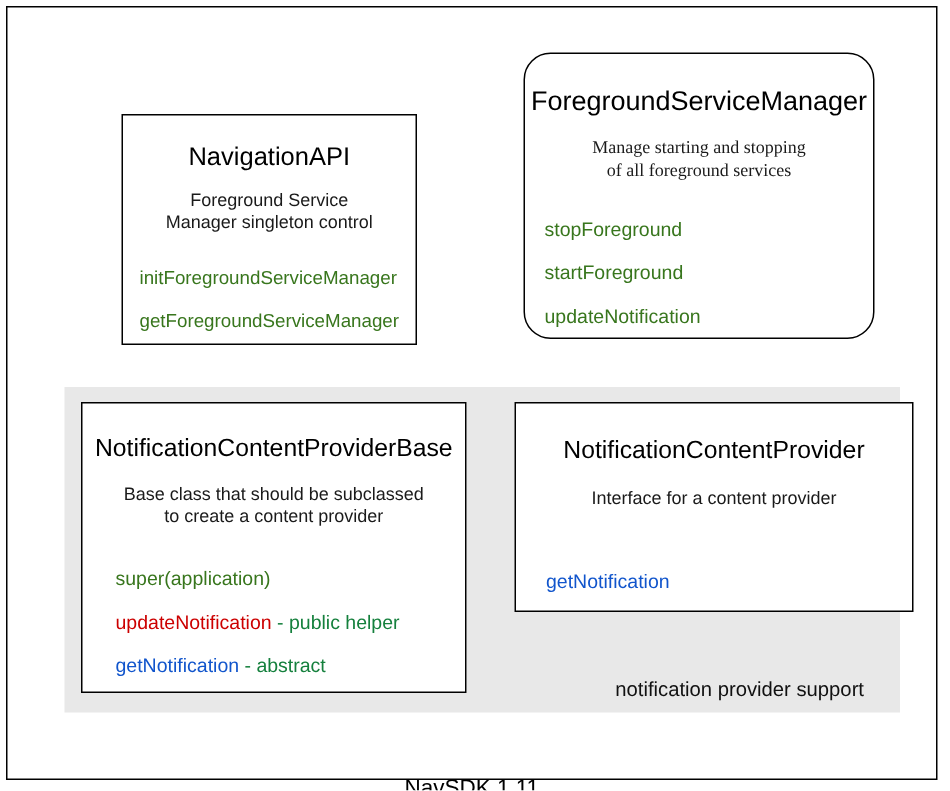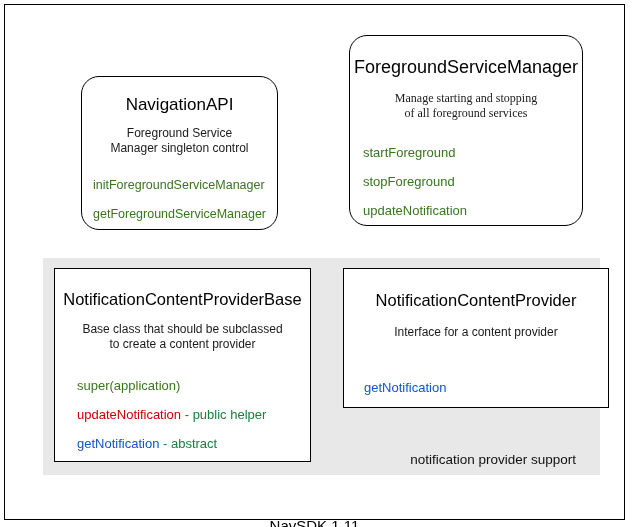--- a/index.html
+++ b/index.html
@@ -57,21 +57,20 @@
     background: #ffffff;
     border: 1px solid #000000;
     box-sizing: border-box;
   }
 
   .box-navigationapi {
     left: 76px;
     top: 71px;
     width: 197px;
     height: 154px;
-    border-radius: 18px;
   }
   .box-foregroundservicemanager {
     left: 344px;
     top: 30px;
     width: 234px;
     height: 191px;
     border-radius: 18px;
   }
   .box-notificationcontentproviderbase {
     left: 49px;
@@ -172,24 +171,24 @@
     </div>
 
     <div class="class-box box-foregroundservicemanager">
       <div class="class-title">ForegroundServiceManager</div>
       <div class="class-desc">
         <div>Manage starting and stopping</div>
         <div>of all foreground services</div>
       </div>
       <ul class="member-list">
         <li class="member-item">
+          <span class="member-name" style="color: rgb(56, 118, 29);">stopForeground</span><span class="member-suffix"></span>
+        </li>
+        <li class="member-item">
           <span class="member-name" style="color: rgb(56, 118, 29);">startForeground</span><span class="member-suffix"></span>
-        </li>
-        <li class="member-item">
-          <span class="member-name" style="color: rgb(56, 118, 29);">stopForeground</span><span class="member-suffix"></span>
         </li>
         <li class="member-item">
           <span class="member-name" style="color: rgb(56, 118, 29);">updateNotification</span><span class="member-suffix"></span>
         </li>
       </ul>
     </div>
 
     <div class="class-box box-notificationcontentproviderbase">
       <div class="class-title">NotificationContentProviderBase</div>
       <div class="class-desc">

